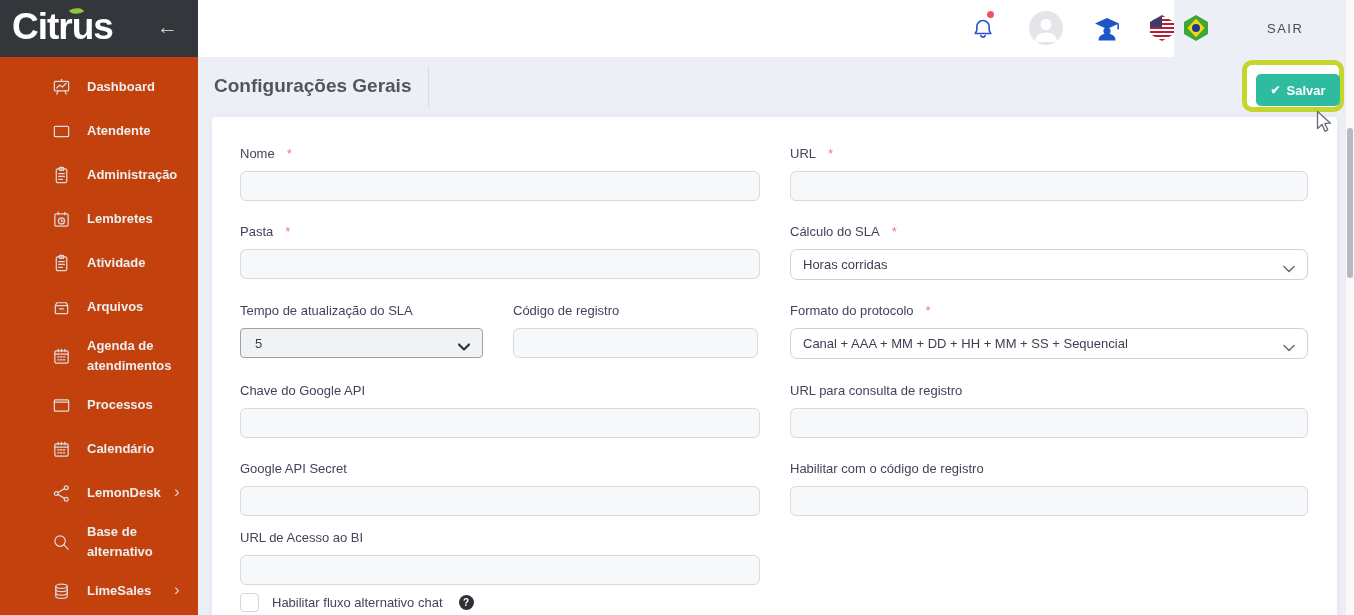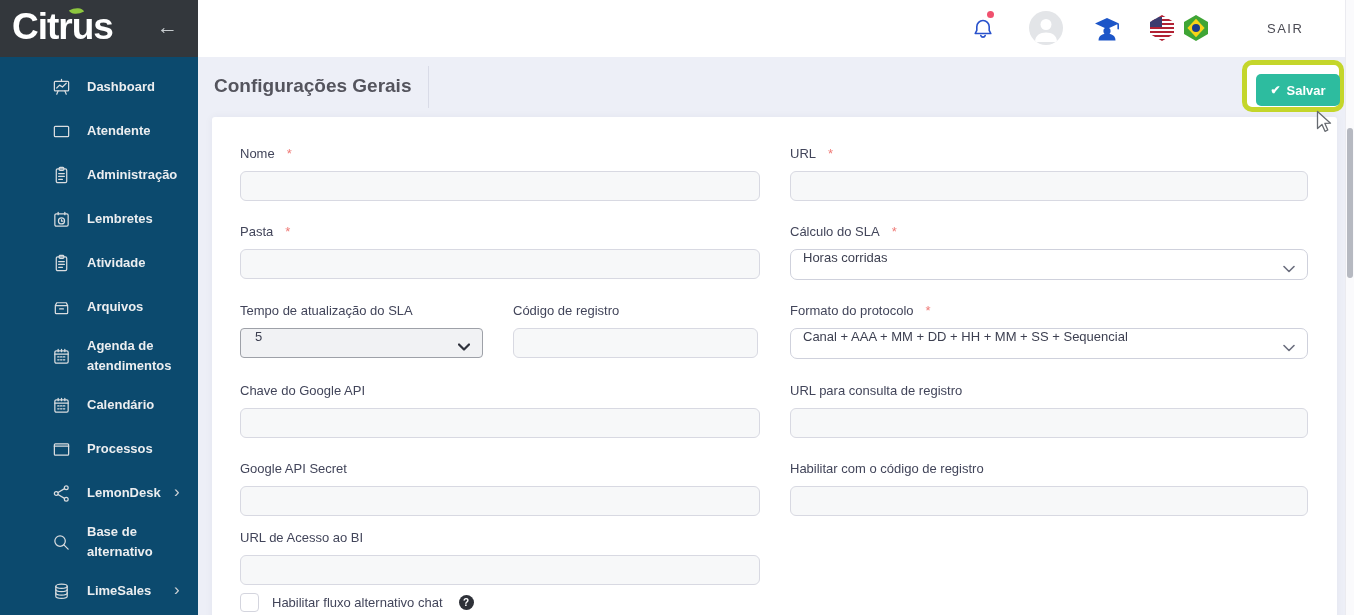--- a/index.html
+++ b/index.html
@@ -1,34 +1,34 @@
 <!DOCTYPE html>
 <html><head>
 <meta charset="utf-8">
 <style>
   * { margin:0; padding:0; box-sizing:border-box; }
   html,body { width:1354px; height:615px; overflow:hidden; }
   body { font-family:"Liberation Sans", sans-serif; background:#edeff7; position:relative; }
 
   
-  .sidebar { position:absolute; left:0; top:0; width:198px; height:615px; background:#0c4a6e; z-index:5; }
+  .sidebar { position:absolute; left:0; top:0; width:198px; height:615px; background:#c2410c; z-index:5; }
   .logo-area { position:relative; width:198px; height:57px; background:#33373c; }
   .logo-text { position:absolute; left:12px; top:6px; font-size:37px; font-weight:700; color:#ffffff; letter-spacing:-1px; }
   .logo-leaf { position:absolute; left:70px; top:7px; width:13px; height:8px; background:#8dc63f; border-radius:0 100% 0 100%; transform:rotate(-28deg); }
   .collapse-arrow { position:absolute; left:157px; top:15px; font-size:21px; color:#c6cacd; cursor:pointer; }
   .nav { padding-top:8px; display:flex; flex-direction:column;margin-left:35px; }
   .nav-item { position:relative; display:flex; align-items:center; height:44px; padding-left:17px; cursor:pointer; }
   .nav-item.tall { height:54px; }
   .nav-icon { width:19px; height:19px; flex:0 0 19px; display:flex; align-items:center; justify-content:center; }
   .nav-icon svg { width:19px; height:19px; stroke:#dadde0; fill:none; stroke-width:1.3; stroke-linecap:round; stroke-linejoin:round; }
   .nav-label { margin-left:16px; font-size:13px; font-weight:700; color:#eceef0; line-height:1.55; width:122px; }
   .nav-caret { position:absolute; left:139px; top:50%; transform:translateY(-54%); font-size:17px; color:#cfd3d6; }
 
   
-  .topbar { position:absolute; left:198px; top:0; width:1156px; height:57px; background:#ffffff; z-index:4; }
+  .topbar { position:absolute; left:198px; top:0; width:976px; height:57px; background:#ffffff; z-index:4; }
   .bell-wrap { position:absolute; left:773px; top:16px; width:24px; height:26px; cursor:pointer; }
   .bell-wrap svg { stroke:#2952cc; fill:none; stroke-width:1.6; stroke-linecap:round; stroke-linejoin:round; }
   .notif-dot { position:absolute; left:789px; top:11px; width:7px; height:7px; border-radius:50%; background:#f0506e; }
   .avatar { position:absolute; left:831px; top:11px; width:34px; height:34px; border-radius:50%; background:#e3e5e8; overflow:hidden; cursor:pointer; }
   .avatar svg { width:34px; height:34px; fill:#ffffff; }
   .grad-wrap { position:absolute; left:896px; top:17px; width:26px; height:24px; cursor:pointer; }
   .flag { position:absolute; top:15px; width:24px; height:26px; clip-path:polygon(50% 0,100% 27%,100% 73%,50% 100%,0 73%,0 27%); cursor:pointer; }
   .flag-us { left:952px; background:repeating-linear-gradient(#b22234 0 2px, #ffffff 2px 4px); }
   .flag-us .canton { position:absolute; left:0; top:2px; width:12px; height:10px; background:#3c3b6e; }
   .flag-br { left:986px; background:#3fa535; }
@@ -44,21 +44,21 @@
   .save-highlight { position:absolute; left:1044px; top:3px; width:102px; height:52px; background:#ffffff; border:5px solid #c4d62b; border-radius:10px; }
   .save-button { position:absolute; left:9px; top:9px; width:84px; height:32px; background:#2dbc9f; border:none; border-radius:5px; color:#ffffff; font-size:13px; font-weight:700; font-family:"Liberation Sans", sans-serif; display:flex; align-items:center; justify-content:center; gap:6px; cursor:pointer; }
   .save-check { font-size:12px; }
 
   
   .card { position:absolute; left:212px; top:117px; width:1125px; height:520px; background:#ffffff; border-radius:3px; box-shadow:0 0 8px rgba(40,40,70,.05); }
   .fg { position:absolute; }
   .fg .lbl { display:flex; gap:12px; font-size:13px; font-weight:500; color:#42455a; height:15px; align-items:center; }
   .fg .req { color:#ef7a76; }
   .fg input[type=text] { display:block; margin-top:10px; width:100%; height:30px; background:#f7f8f9; border:1px solid #d8d9e2; border-radius:6px; padding:0 10px; font-size:13px; color:#3c3f50; font-family:"Liberation Sans", sans-serif; }
-  .selectbox { position:relative; margin-top:10px; width:100%; height:31px; background:#ffffff; border:1px solid #cfd1dc; border-radius:7px; display:flex; align-items:flex-start; padding:0 30px 0 12px; font-size:13px; color:#3c3f50; cursor:pointer; }
+  .selectbox { position:relative; margin-top:10px; width:100%; height:31px; background:#ffffff; border:1px solid #cfd1dc; border-radius:7px; display:flex; align-items:center; padding:0 30px 0 12px; font-size:13px; color:#3c3f50; cursor:pointer; }
   .selectbox.native { background:#f1f2f4; border:1px solid #9ea1a8; border-radius:4px; height:30px; padding-left:14px; }
   .chev { position:absolute; right:12px; top:50%; transform:translateY(-50%); width:12px; height:8px; }
   .chev svg { stroke:#6b6e7e; fill:none; stroke-width:1.6; stroke-linecap:round; stroke-linejoin:round; }
   .selectbox.native .chev svg { stroke:#2f323c; stroke-width:2.2; }
 
   .check-row { position:absolute; left:28px; top:476px; display:flex; align-items:center; gap:13px; }
   .checkbox { width:19px; height:19px; background:#fff; border:1px solid #d4d5de; border-radius:4px; cursor:pointer; }
   .check-label { font-size:13px; color:#42455a; display:flex; align-items:center; gap:16px; }
   .help-icon { display:inline-flex; width:15px; height:15px; border-radius:50%; background:#2e3138; color:#fff; font-size:10px; font-weight:700; align-items:center; justify-content:center; cursor:pointer; }
 
@@ -153,39 +153,39 @@
             <line x1="3" y1="7.5" x2="17" y2="7.5"></line>
             <line x1="6" y1="10.5" x2="14" y2="10.5" stroke-dasharray="1.5 1.5"></line>
             <line x1="6" y1="13.5" x2="14" y2="13.5" stroke-dasharray="1.5 1.5"></line>
           </svg>
         </span>
       <span class="nav-label">Agenda de atendimentos</span>
     </div>
     <div class="nav-item">
       <span class="nav-icon">
           <svg viewBox="0 0 20 20">
+            <rect x="2.5" y="4" width="15" height="12" rx="1"></rect>
+            <line x1="2.5" y1="6.5" x2="17.5" y2="6.5"></line>
+          </svg>
+        </span>
+      <span class="nav-label">Processos</span>
+    </div>
+    <div class="nav-item">
+      <span class="nav-icon">
+          <svg viewBox="0 0 20 20">
             <rect x="3" y="4" width="14" height="13" rx="1.5"></rect>
             <line x1="6.5" y1="2.5" x2="6.5" y2="5"></line>
             <line x1="10" y1="2.5" x2="10" y2="5"></line>
             <line x1="13.5" y1="2.5" x2="13.5" y2="5"></line>
             <line x1="3" y1="7.5" x2="17" y2="7.5"></line>
             <line x1="6" y1="10.5" x2="14" y2="10.5" stroke-dasharray="1.5 1.5"></line>
             <line x1="6" y1="13.5" x2="14" y2="13.5" stroke-dasharray="1.5 1.5"></line>
           </svg>
         </span>
       <span class="nav-label">Calendário</span>
-    </div>
-    <div class="nav-item">
-      <span class="nav-icon">
-          <svg viewBox="0 0 20 20">
-            <rect x="2.5" y="4" width="15" height="12" rx="1"></rect>
-            <line x1="2.5" y1="6.5" x2="17.5" y2="6.5"></line>
-          </svg>
-        </span>
-      <span class="nav-label">Processos</span>
     </div>
     <div class="nav-item">
       <span class="nav-icon">
           <svg viewBox="0 0 20 20">
             <circle cx="4.5" cy="10" r="2"></circle>
             <circle cx="15" cy="4" r="2"></circle>
             <circle cx="15" cy="16" r="2"></circle>
             <line x1="6.3" y1="9" x2="13.2" y2="4.9"></line>
             <line x1="6.3" y1="11" x2="13.2" y2="15.1"></line>
           </svg>

